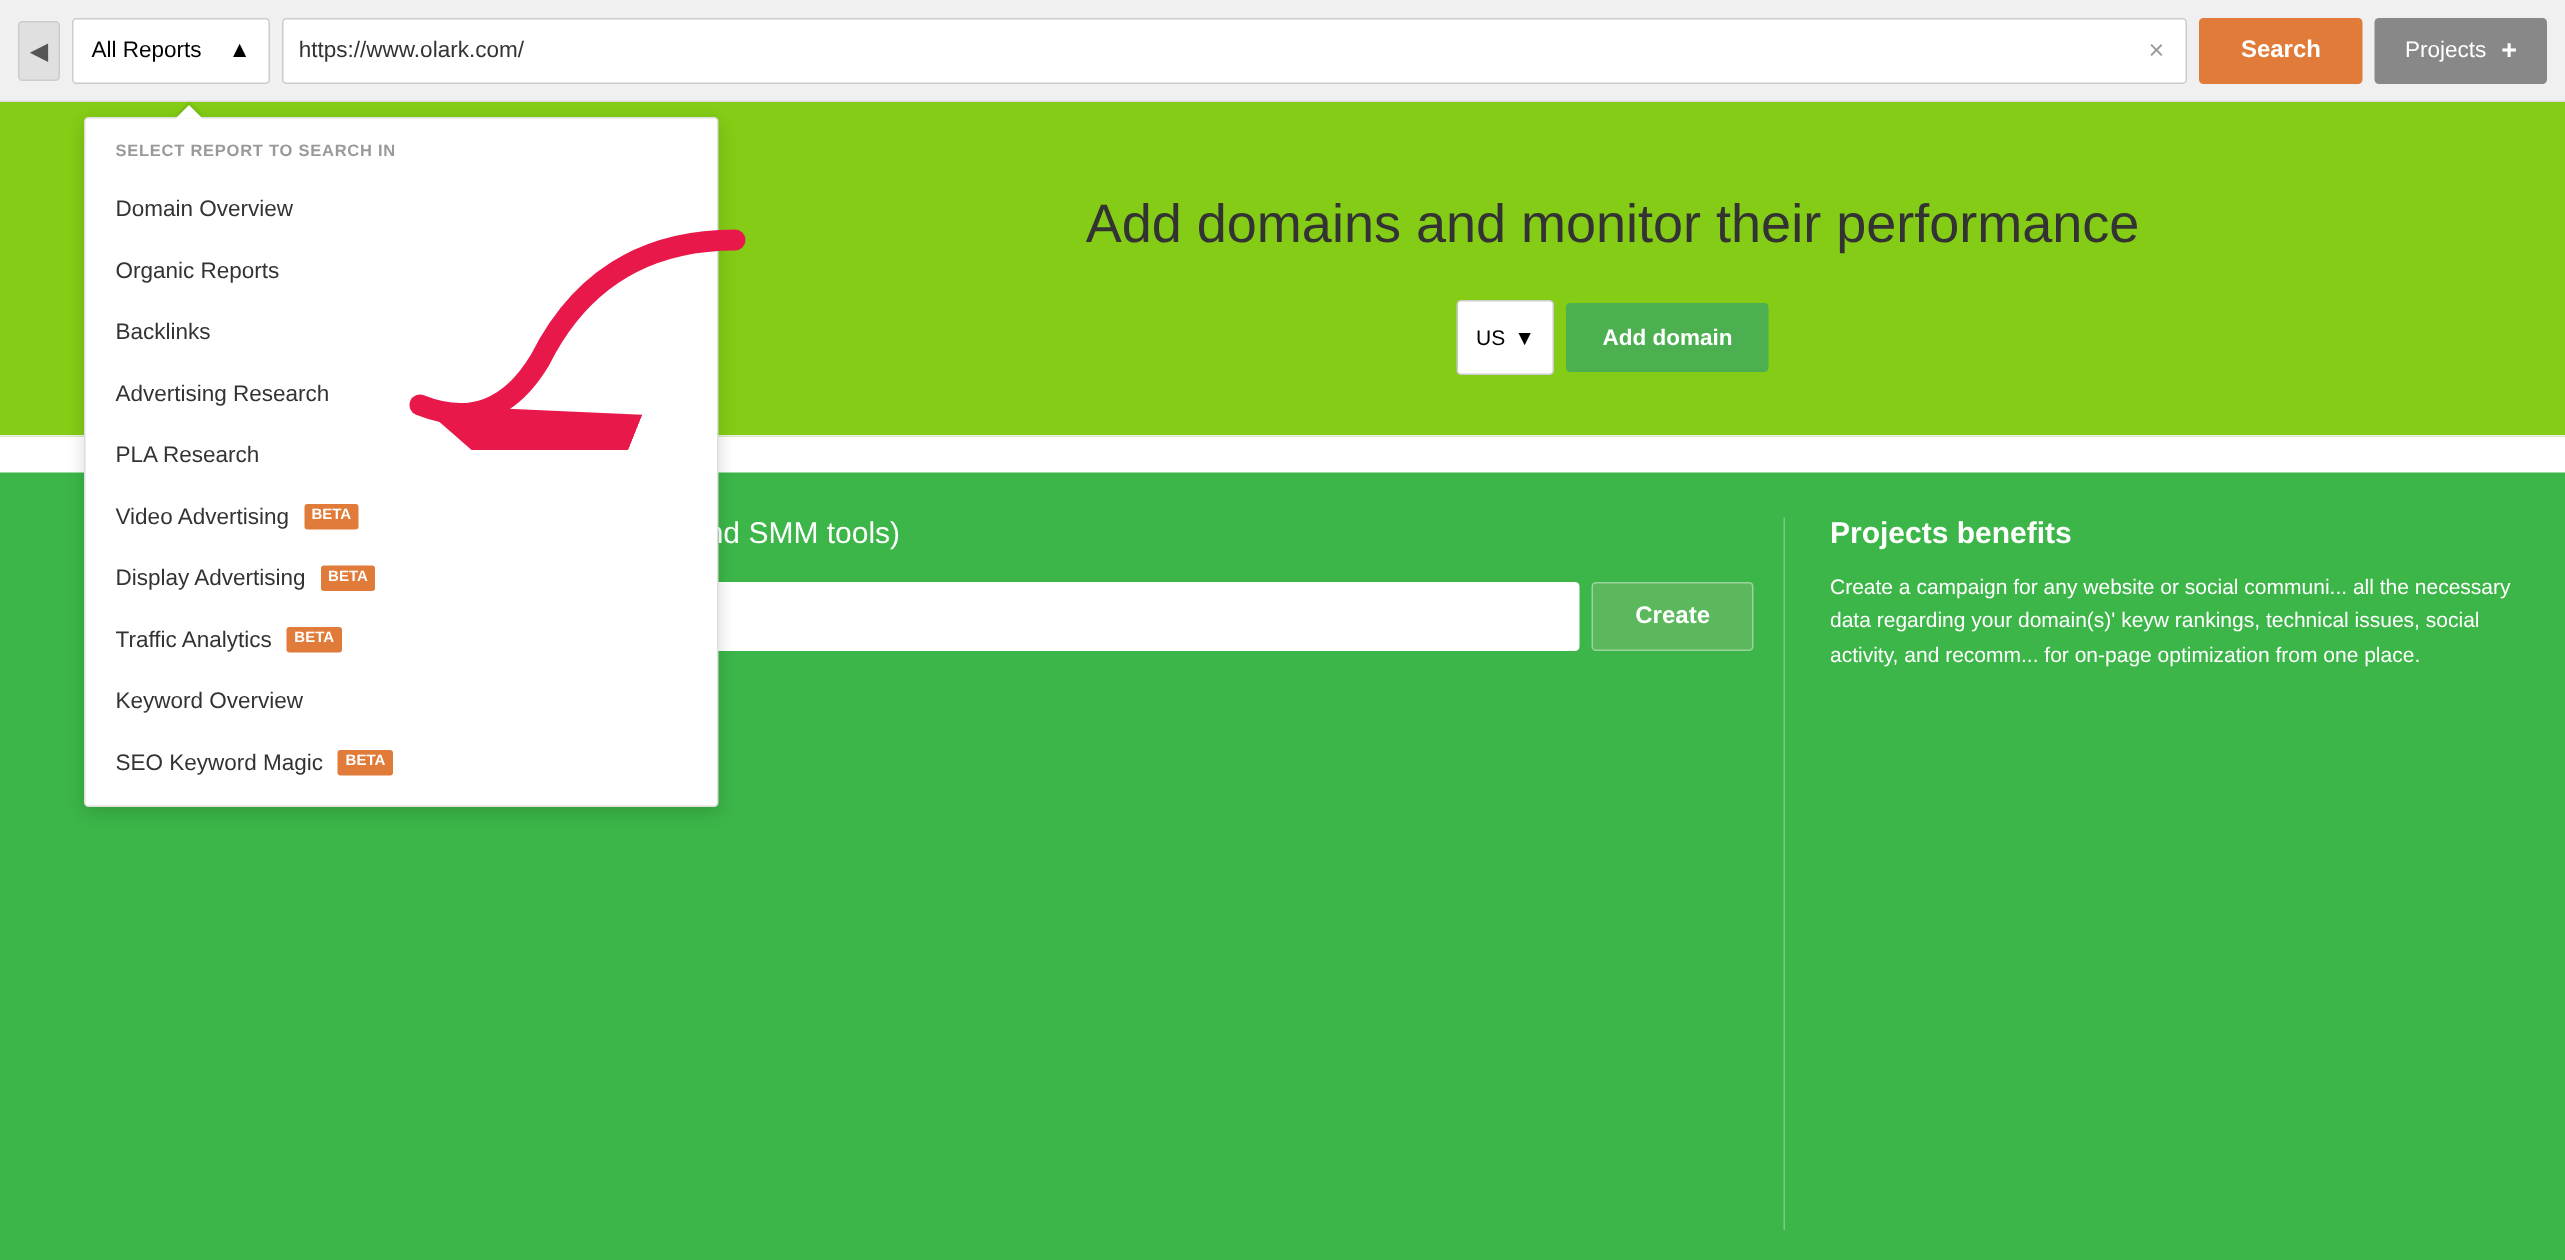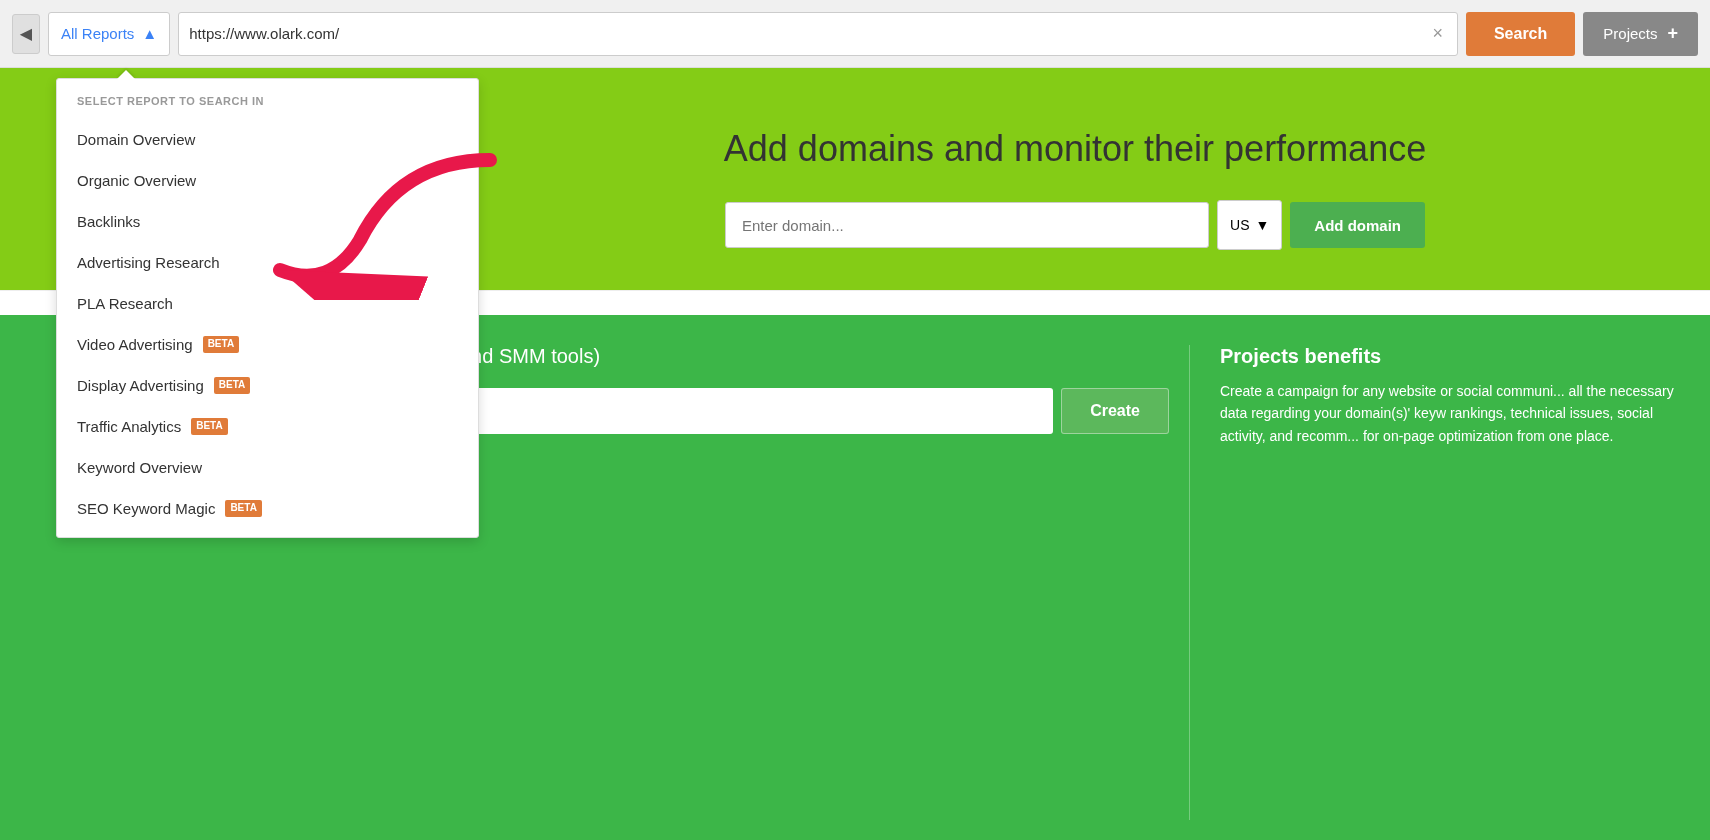--- a/index.html
+++ b/index.html
@@ -43,22 +43,22 @@
       display: flex;
       align-items: center;
       background: white;
       border: 1px solid #ccc;
       border-radius: 3px;
       padding: 6px 12px;
       cursor: pointer;
       height: 44px;
       white-space: nowrap;
       font-size: 15px;
-      color: #3b82f6;
-      gap: 8px;
+      color: #000000;
+      gap: 18px;
     }
 
     .url-input-container {
       display: flex;
       align-items: center;
       background: white;
       border: 1px solid #ccc;
       border-radius: 3px;
       flex: 1;
       height: 44px;
@@ -339,21 +339,21 @@
   </button>
 </div>
 
 <div class="dropdown-menu">
   <div class="dropdown-label">SELECT REPORT TO SEARCH IN</div>
 
   <div class="dropdown-item">
     <span>Domain Overview</span>
   </div>
   <div class="dropdown-item">
-    <span>Organic Overview</span>
+    <span>Organic Reports</span>
   </div>
   <div class="dropdown-item">
     <span>Backlinks</span>
   </div>
   <div class="dropdown-item">
     <span>Advertising Research</span>
   </div>
   <div class="dropdown-item">
     <span>PLA Research</span>
   </div>
@@ -384,21 +384,20 @@
       <polygon points="0 0, 10 3.5, 0 7" fill="#e8184a"></polygon>
     </marker>
   </defs>
   <path d="M 290,20 Q 200,20 160,100 Q 130,150 80,130" stroke="#e8184a" stroke-width="14" fill="none" marker-end="url(#arrowhead)" stroke-linecap="round"></path>
 </svg>
 
 <div class="main-content">
   <div class="hero-section">
     <h1 class="hero-title">Add domains and monitor their performance</h1>
     <div class="add-domain-row">
-      <input class="domain-input" type="text" placeholder="Enter domain..." style="">
       <div class="country-select">
         <span>US</span>
         <span>▼</span>
       </div>
       <button class="add-domain-btn">
         <span>Add domain</span>
       </button>
     </div>
   </div>
 

